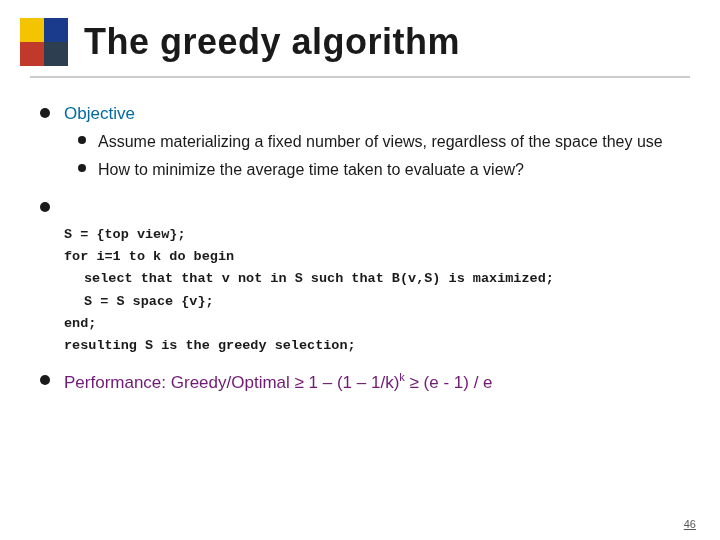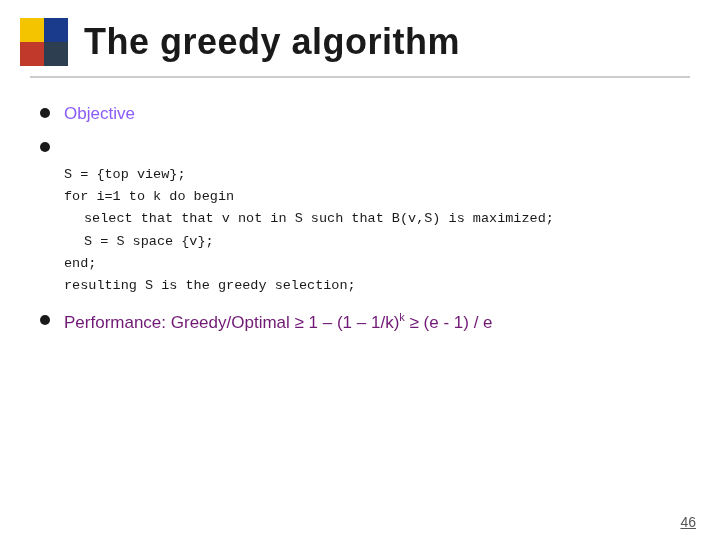--- a/index.html
+++ b/index.html
@@ -75,21 +75,21 @@
       height: 10px;
       background: #1a1a1a;
       border-radius: 50%;
       margin-top: 6px;
       margin-right: 14px;
       flex-shrink: 0;
     }
 
     .bullet-text {
       font-size: 17px;
-      color: #8b5cf6;
+      color: #0369a1;
       line-height: 1.4;
     }
 
     .sub-bullets {
       margin-top: 4px;
       margin-left: 14px;
     }
 
     .sub-bullet-item {
       display: flex;
@@ -113,31 +113,32 @@
       line-height: 1.5;
     }
 
     .code-block {
       font-family: 'Courier New', Courier, monospace;
       font-size: 13.5px;
       color: #1a1a1a;
       background: transparent;
       margin: 12px 0 12px 24px;
       line-height: 1.65;
+      font-weight: bold;
     }
 
     .code-block .indent1 {
       margin-left: 20px;
     }
 
     .page-number {
       position: absolute;
       bottom: 10px;
       right: 24px;
-      font-size: 14px;
+      font-size: 11px;
       color: #555;
       text-decoration: underline;
     }
 
     .divider-line {
       width: calc(100% - 60px);
       height: 2px;
       background: #cccccc;
       margin: 0 30px 14px 30px;
     }
@@ -167,20 +168,30 @@
 </div>
 
 <div class="divider-line"></div>
 
 <div class="content">
 
   <div class="bullet-item">
     <div class="bullet-dot"></div>
     <div>
       <div class="bullet-text">Objective</div>
+      <div class="sub-bullets">
+        <div class="sub-bullet-item">
+          <div class="sub-bullet-dot"></div>
+          <div class="sub-bullet-text">Assume materializing a fixed number of views, regardless of the space they use</div>
+        </div>
+        <div class="sub-bullet-item">
+          <div class="sub-bullet-dot"></div>
+          <div class="sub-bullet-text">How to minimize the average time taken to evaluate a view?</div>
+        </div>
+      </div>
     </div>
   </div>
 
   <div class="bullet-item">
     <div class="bullet-dot"></div>
   </div>
 
   <div class="code-block">
     <div>S = {top view};</div>
     <div>for i=1 to k do begin</div>

